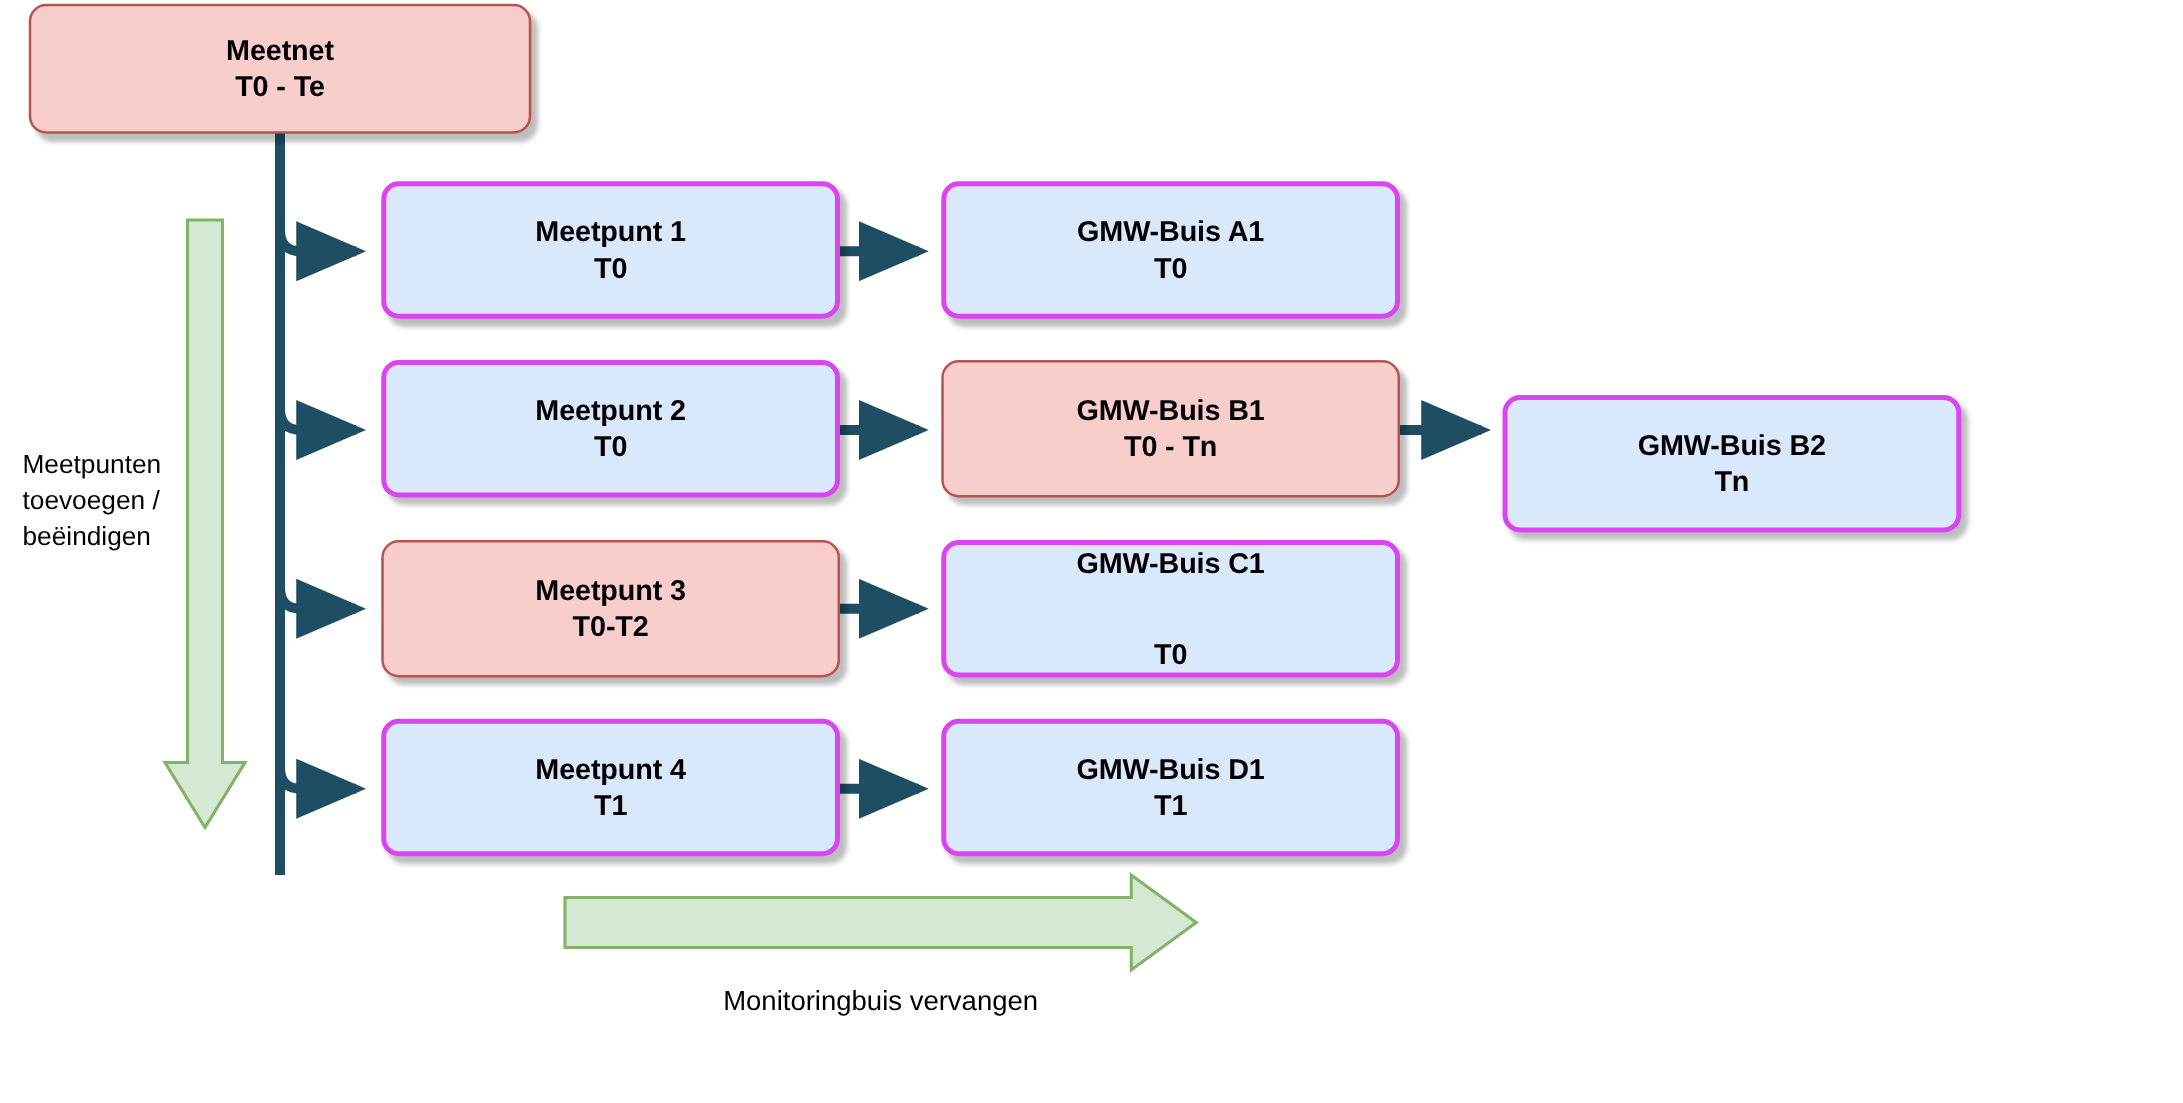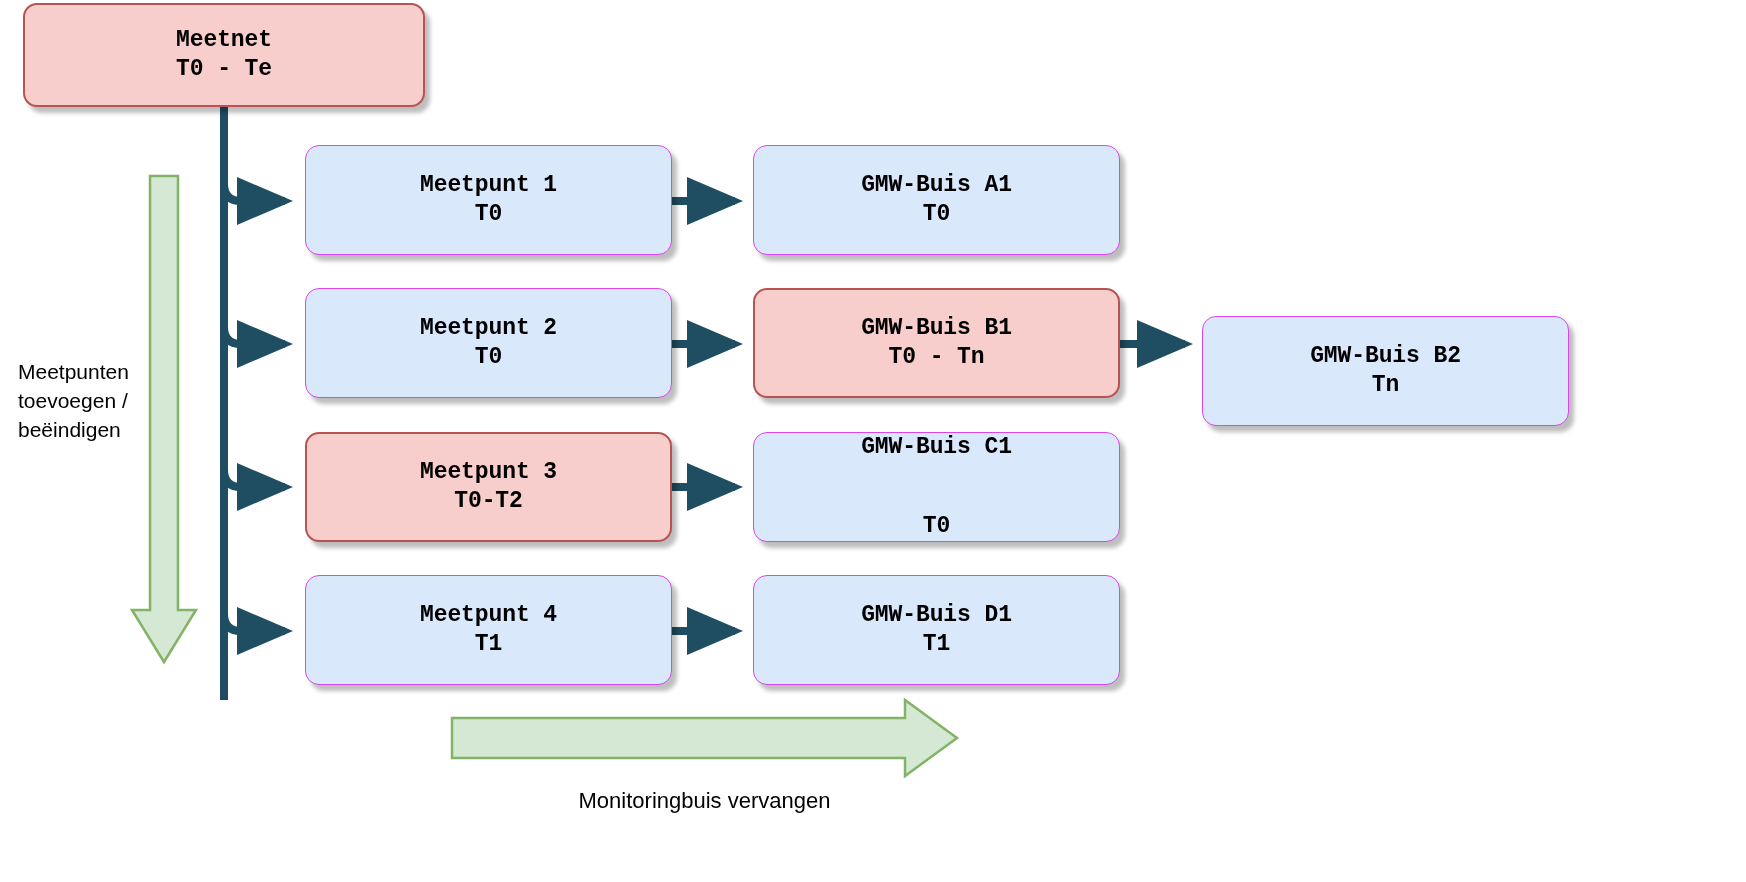--- a/index.html
+++ b/index.html
@@ -32,25 +32,24 @@
     flex-direction: column;
     align-items: center;
     justify-content: center;
     font-weight: bold;
     font-size: 23px;
     line-height: 1.28;
     color: #000000;
     text-align: center;
     box-shadow: 5px 6px 4px rgba(0,0,0,0.26);
     letter-spacing: -0.1px;
-    font-family: Liberation Mono, monospace;
   }
   .node.blue {
     background: #dae8fc;
-    border: 1px solid #d946ef;
+    border: 4px solid #d946ef;
   }
   .node.pink {
     background: #f8cecc;
     border: 2px solid #b85450;
   }
   .node .l1, .node .l2 {
     display: block;
     white-space: pre;
   }
   .side-label {

